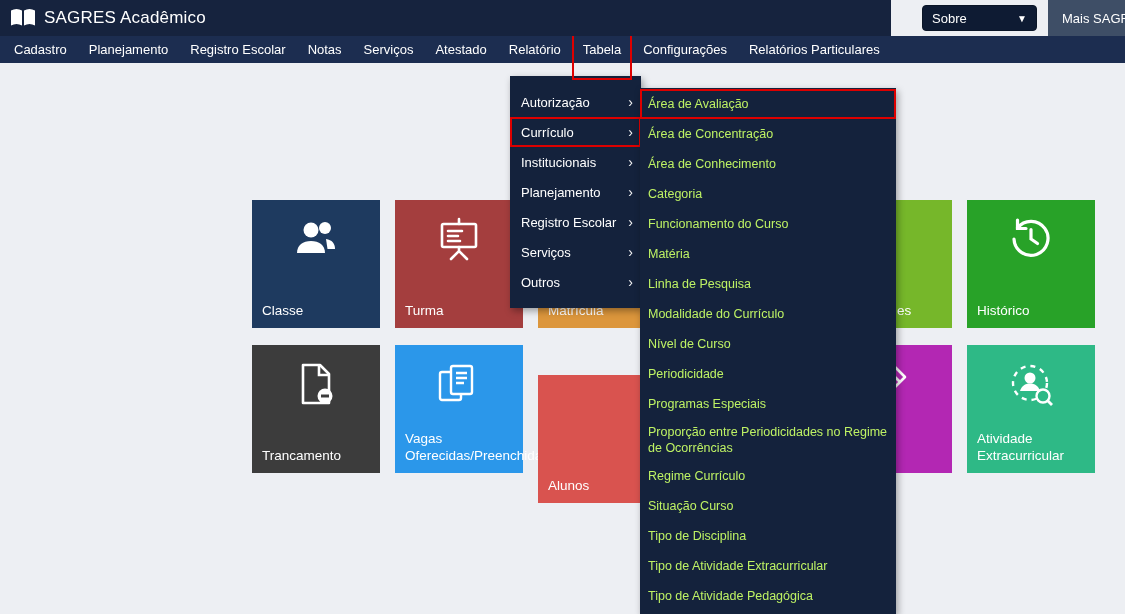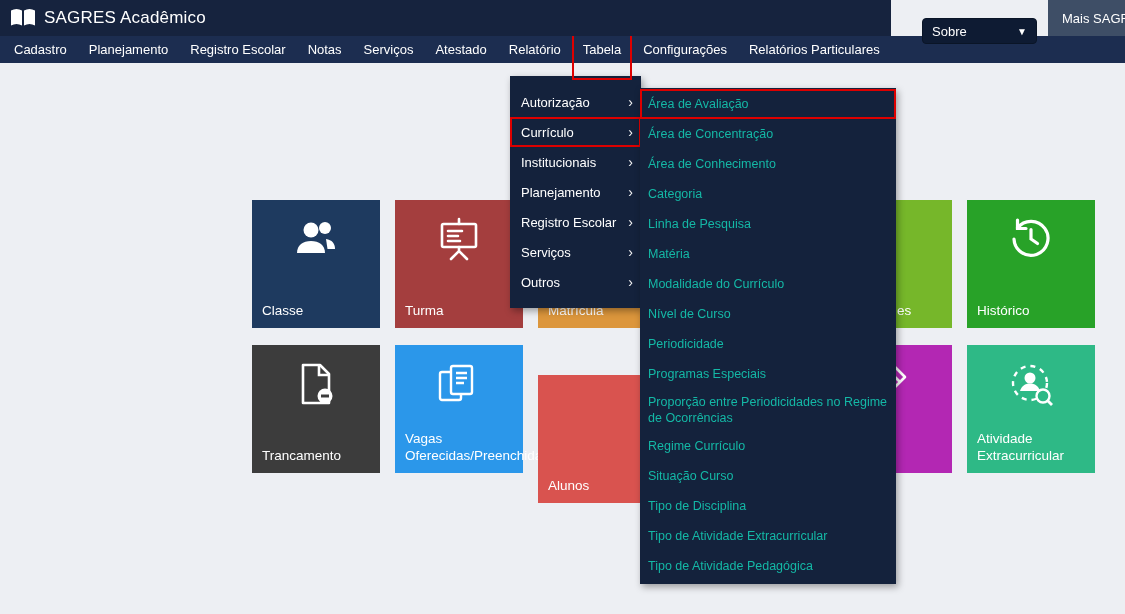--- a/index.html
+++ b/index.html
@@ -3,21 +3,21 @@
 <meta charset="utf-8">
 <style>
   * { margin:0; padding:0; box-sizing:border-box; }
   html,body { width:1125px; height:614px; overflow:hidden; }
   body { position:relative; background:var(--page-bg,#edeff3); font-family:"Liberation Sans",sans-serif; }
 
   .topbar { position:absolute; left:0; top:0; width:891px; height:36px;
             background:var(--topbar-bg,#16233e); display:flex; align-items:center; color:#fff; z-index:10; }
   .logo { margin:0 8px 0 10px; display:flex; align-items:center; }
   .app-title { font-size:17px; letter-spacing:.2px; }
-  .sobre { position:absolute; left:922px; top:18px; width:115px; height:26px;
+  .sobre { position:absolute; left:922px; top:5px; width:115px; height:26px;
            background:#0e1b33; border:1px solid #0a1527; border-radius:4px;
            display:flex; align-items:center; justify-content:space-between;
            padding:0 9px; font-size:13px; color:#fff; cursor:pointer; }
   .sobre .chev { font-size:10px; }
   .mais { position:absolute; left:1048px; top:0; width:130px; height:36px;
           background:#3e4e66; color:#fff; font-size:13px;
           display:flex; align-items:center; padding:0 14px; cursor:pointer; }
 
   .menubar { position:absolute; left:0; top:36px; width:1125px; height:27px;
              background:var(--menubar-bg,#1c2d50); display:flex; align-items:center;
@@ -37,21 +37,21 @@
               padding:11px 0; z-index:5; }
   .dd-item { height:30px; display:flex; align-items:center; justify-content:space-between;
              padding:0 8px 0 11px; color:#fff; font-size:13px; cursor:pointer; }
   .dd-item.hl { outline:2px solid var(--highlight-red,#dd0000); outline-offset:-2px; }
   .dd-item .chev { font-size:14px; opacity:.95; }
 
   .submenu { position:absolute; left:640px; top:25px; width:256px;
              background:var(--panel-bg,#14223c); box-shadow:2px 3px 7px rgba(0,0,0,.35);
              padding:1px 0 2px; z-index:6; }
   .sm-item { min-height:30px; display:flex; align-items:center;
-             padding:5px 4px 5px 8px; color:#14b8a6; font-size:12.5px; line-height:1.3; cursor:pointer; }
+             padding:5px 4px 5px 8px; color:#bef264; font-size:12.5px; line-height:1.3; cursor:pointer; }
   .sm-item.hl { outline:2px solid var(--highlight-red,#dd0000); outline-offset:-2px; }
 </style>
 </head>
 <body>
 
 <header class="topbar">
   <span class="logo">
     <svg width="26" height="20" viewBox="0 0 26 20" fill="#fff">
         <path d="M1 2.5C4.5.5 8.5.5 12 2.5v15c-3.5-2-7.5-2-11 0z"></path>
         <path d="M14 2.5c3.5-2 7.5-2 11 0v15c-3.5-2-7.5-2-11 0z"></path>
@@ -177,22 +177,23 @@
       <div class="dd-item">
         <span>Outros</span>
         <span class="chev">›</span>
       </div>
     </div>
   <div class="submenu">
       <div class="sm-item hl">Área de Avaliação</div>
       <div class="sm-item">Área de Concentração</div>
       <div class="sm-item">Área de Conhecimento</div>
       <div class="sm-item">Categoria</div>
+      <div class="sm-item">Funcionamento do Curso</div>
+      <div class="sm-item">Matéria</div>
       <div class="sm-item">Linha de Pesquisa</div>
-      <div class="sm-item">Matéria</div>
       <div class="sm-item">Modalidade do Currículo</div>
       <div class="sm-item">Nível de Curso</div>
       <div class="sm-item">Periodicidade</div>
       <div class="sm-item">Programas Especiais</div>
       <div class="sm-item">Proporção entre Periodicidades no Regime de Ocorrências</div>
       <div class="sm-item">Regime Currículo</div>
       <div class="sm-item">Situação Curso</div>
       <div class="sm-item">Tipo de Disciplina</div>
       <div class="sm-item">Tipo de Atividade Extracurricular</div>
       <div class="sm-item">Tipo de Atividade Pedagógica</div>

